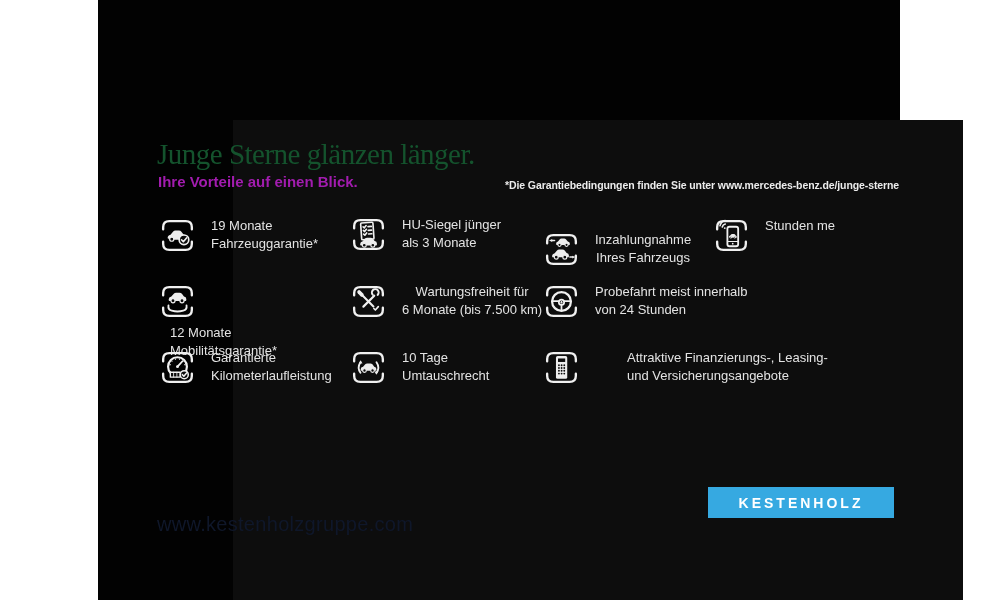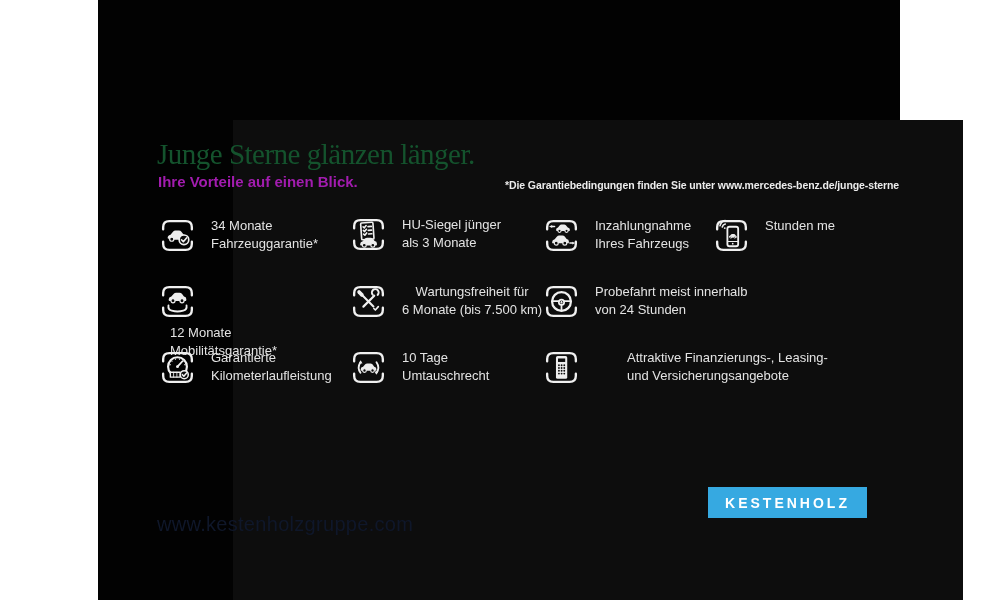--- a/index.html
+++ b/index.html
@@ -10,21 +10,21 @@
   .abs{position:absolute;}
   .headline{left:157px;top:138px;font-family:Liberation Serif, serif;font-weight:400;
             font-size:29px;letter-spacing:-0.5px;color:#14532d;}
   .subhead{left:158px;top:173px;font-size:15px;font-weight:700;color:#a21caf;}
   .disclaimer{left:470px;top:179px;font-size:10.5px;font-weight:700;color:#ececec;letter-spacing:-0.1px;margin-left:35px;}
   .benefit{position:absolute;display:flex;align-items:flex-start;}
   .benefit .ic{width:41px;height:41px;flex:0 0 41px;}
   .benefit .lbl{margin-left:13px;padding-top:2px;font-size:13px;line-height:18px;
                 color:#e3e3e3;white-space:pre-line;}
   .website{left:157px;top:513px;font-size:20px;color:#0f172a;letter-spacing:0.3px;}
-  .logo{left:708px;top:487px;width:159px;height:31px;display:flex;align-items:center;
+  .logo{left:708px;top:487px;width:186px;height:31px;display:flex;align-items:center;
         justify-content:center;background:#36a9e1;color:#ffffff;font-weight:700;
         font-size:14px;letter-spacing:3px;}
   svg{display:block;}
 </style>
 </head>
 <body>
 
 <div class="canvas">
   <div class="photo-area">
     <div class="ad-panel" style="background: rgb(13, 13, 13);"></div>
@@ -38,21 +38,21 @@
     <span class="ic">
       <svg viewBox="0 0 40 40" width="41" height="41" fill="none" stroke="#f0f0f0" stroke-width="2.3" stroke-linecap="round" stroke-linejoin="round">
         <path d="M6 14 L6 12 Q6 6 12 6 L28 6 Q34 6 34 12 L34 14"></path>
         <path d="M6 26 L6 28 Q6 34 12 34 L28 34 Q34 34 34 28 L34 26"></path>
         <path d="M10.4 22.6 q-0.2 -2.8 2.8 -3.4 l2.4 -2.9 q0.9 -1.1 2.4 -1.1 l3.4 0 q1.5 0 2.4 1.1 l2.1 2.7 q2.8 0.5 2.9 3 l0 1.2 q0 0.9 -0.9 0.9 l-15.6 0 q-0.9 0 -0.9 -0.9 z" fill="#ededed" stroke="none"></path>
         <circle cx="14.4" cy="23.6" r="2" fill="#0d0d0d" stroke="#ededed" stroke-width="1.2"></circle>
         <circle cx="26.3" cy="24.2" r="4.7" fill="#0d0d0d" stroke="#f0f0f0" stroke-width="1.6"></circle>
         <path d="M23.9 24.2 l1.8 1.9 l3.3 -3.9" stroke-width="1.6"></path>
       </svg>
     </span>
-    <span class="lbl">34 Monate
+    <span class="lbl">19 Monate
 Fahrzeuggarantie*</span>
   </div>
 
   <div class="benefit" style="left:348px;top:214px;">
     <span class="ic">
       <svg viewBox="0 0 40 40" width="41" height="41" fill="none" stroke="#f0f0f0" stroke-width="2.3" stroke-linecap="round" stroke-linejoin="round">
         <path d="M6 14 L6 12 Q6 6 12 6 L28 6 Q34 6 34 12 L34 14"></path>
         <path d="M6 26 L6 28 Q6 34 12 34 L28 34 Q34 34 34 28 L34 26"></path>
         <g transform="rotate(-4 19 16)" stroke-width="1.6">
           <rect x="12.8" y="8.4" width="12" height="16.4" rx="1"></rect>
@@ -67,21 +67,21 @@
           <path d="M0.4 7 Q0.4 4.6 3 4.2 L5.4 1.4 Q6.2 0.5 7.6 0.5 L11 0.5 Q12.4 0.5 13.3 1.5 L15.3 4 Q17.6 4.4 17.6 6.6 L17.6 7.6 Q17.6 8.5 16.7 8.5 L1.3 8.5 Q0.4 8.5 0.4 7.6 Z" fill="#ededed" stroke="none"></path>
           <circle cx="4.6" cy="8.3" r="2" fill="#0d0d0d" stroke="#ededed" stroke-width="1.2"></circle>
           <circle cx="13.4" cy="8.3" r="2" fill="#0d0d0d" stroke="#ededed" stroke-width="1.2"></circle>
         </g>
       </svg>
     </span>
     <span class="lbl">HU-Siegel jünger
 als 3 Monate</span>
   </div>
 
-  <div class="benefit" style="left:541px;top:215px;">
+  <div class="benefit" style="left:541px;top:229px;text-align:center;">
     <span class="ic">
       <svg viewBox="0 0 40 40" width="41" height="41" fill="none" stroke="#f0f0f0" stroke-width="2.3" stroke-linecap="round" stroke-linejoin="round">
         <path d="M6 14 L6 12 Q6 6 12 6 L28 6 Q34 6 34 12 L34 14"></path>
         <path d="M6 26 L6 28 Q6 34 12 34 L28 34 Q34 34 34 28 L34 26"></path>
         <g transform="translate(28.5,9) scale(-0.78,0.78)">
           <path d="M0.4 7 Q0.4 4.6 3 4.2 L5.4 1.4 Q6.2 0.5 7.6 0.5 L11 0.5 Q12.4 0.5 13.3 1.5 L15.3 4 Q17.6 4.4 17.6 6.6 L17.6 7.6 Q17.6 8.5 16.7 8.5 L1.3 8.5 Q0.4 8.5 0.4 7.6 Z" fill="#ededed" stroke="none"></path>
           <circle cx="4.6" cy="8.3" r="2" fill="#0d0d0d" stroke="#ededed" stroke-width="1.4"></circle>
           <circle cx="13.4" cy="8.3" r="2" fill="#0d0d0d" stroke="#ededed" stroke-width="1.4"></circle>
         </g>
         <path d="M13.2 11.2 h-2.6" stroke-width="1.5"></path>

